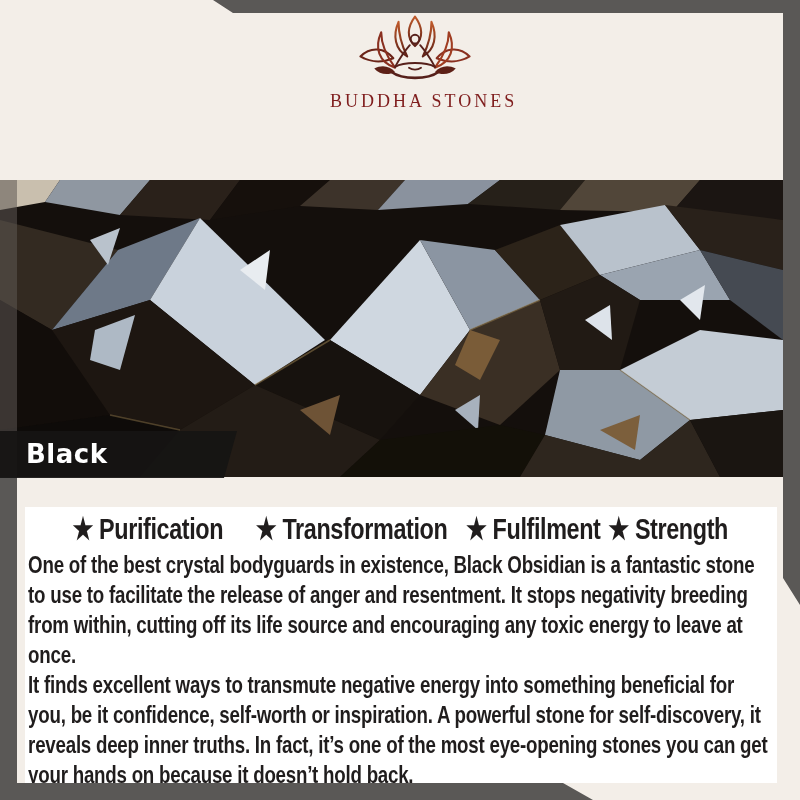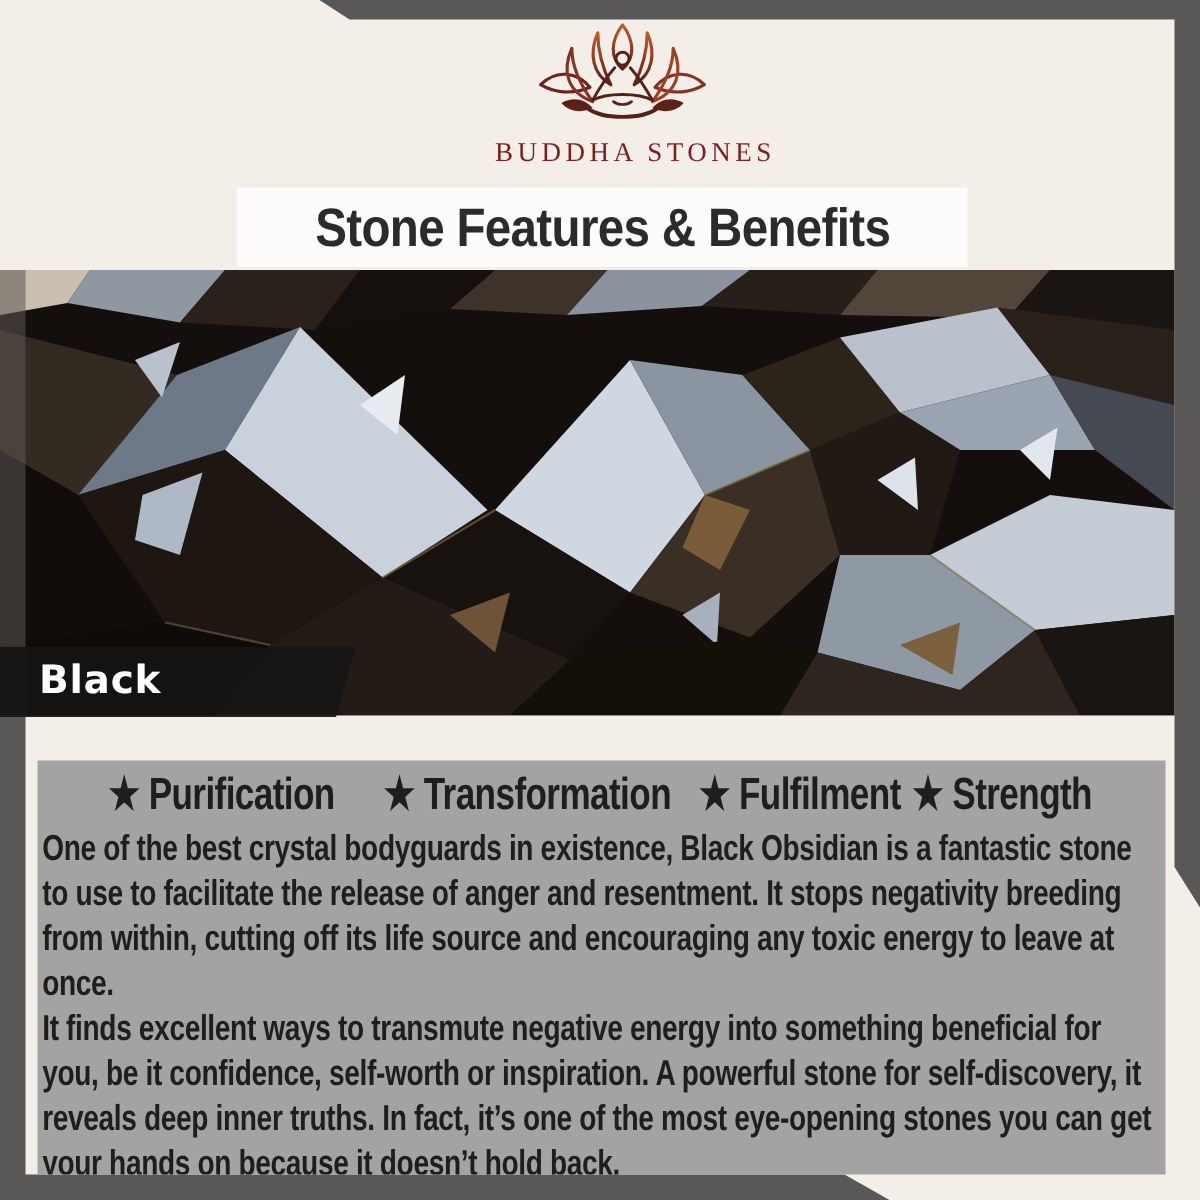--- a/index.html
+++ b/index.html
@@ -44,21 +44,21 @@
     clip-path:polygon(0 0,237px 0,224px 47px,0 47px);
     color:#ffffff;
     font-family:"DejaVu Sans", sans-serif;
     font-size:26px;font-weight:bold;
     line-height:47px;padding-left:26px;box-sizing:border-box;
     letter-spacing:0.5px;
   }
   
   .panel{
     position:absolute;left:25px;top:507px;width:752px;height:276px;
-    background:#a3a3a3;overflow:hidden;
+    background:#ffffff;overflow:hidden;
   }
   .panel-inner{
     width:964px;
     transform:scaleX(0.78);transform-origin:0 0;
     padding:1px 6px 0 4px;box-sizing:border-box;
     color:#201d1d;
   }
   .features{
     text-align:center;
     font-size:30px;font-weight:bold;letter-spacing:-0.5px;
@@ -110,23 +110,20 @@
         <path d="M48 68 C60 77 90 77 102 68" stroke="#56201b" stroke-width="3"></path>
         <path d="M68 63 C72 66 78 66 82 63" stroke="#56201b" stroke-width="2"></path>
       </g>
 
       <path d="M28 64 C37 59 46 61 52 68 C44 72 34 71 28 64 Z" fill="#5d2017"></path>
       <path d="M122 64 C113 59 104 61 98 68 C106 72 116 71 122 64 Z" fill="#5d2017"></path>
     </svg>
   </div>
   <div class="brand-name">BUDDHA STONES</div>
 
-  <div class="title-box">
-    <span class="t">Stone Features &amp; Benefits</span>
-  </div>
 
   <div class="photo">
     <svg width="783" height="297" viewBox="0 0 783 297" role="img" aria-label="Cluster of angular black obsidian crystals with bright silvery reflective facets">
       <rect x="0" y="0" width="783" height="297" fill="#140f0c"></rect>
 
       <polygon points="0,0 60,0 45,22 0,30" fill="#c9bfae"></polygon>
       <polygon points="60,0 150,0 120,35 45,22" fill="#8f97a1"></polygon>
       <polygon points="150,0 240,0 210,40 120,35" fill="#2a211a"></polygon>
       <polygon points="240,0 330,0 300,26 210,40" fill="#16100c"></polygon>
       <polygon points="330,0 405,0 378,30 300,26" fill="#3d332a"></polygon>

